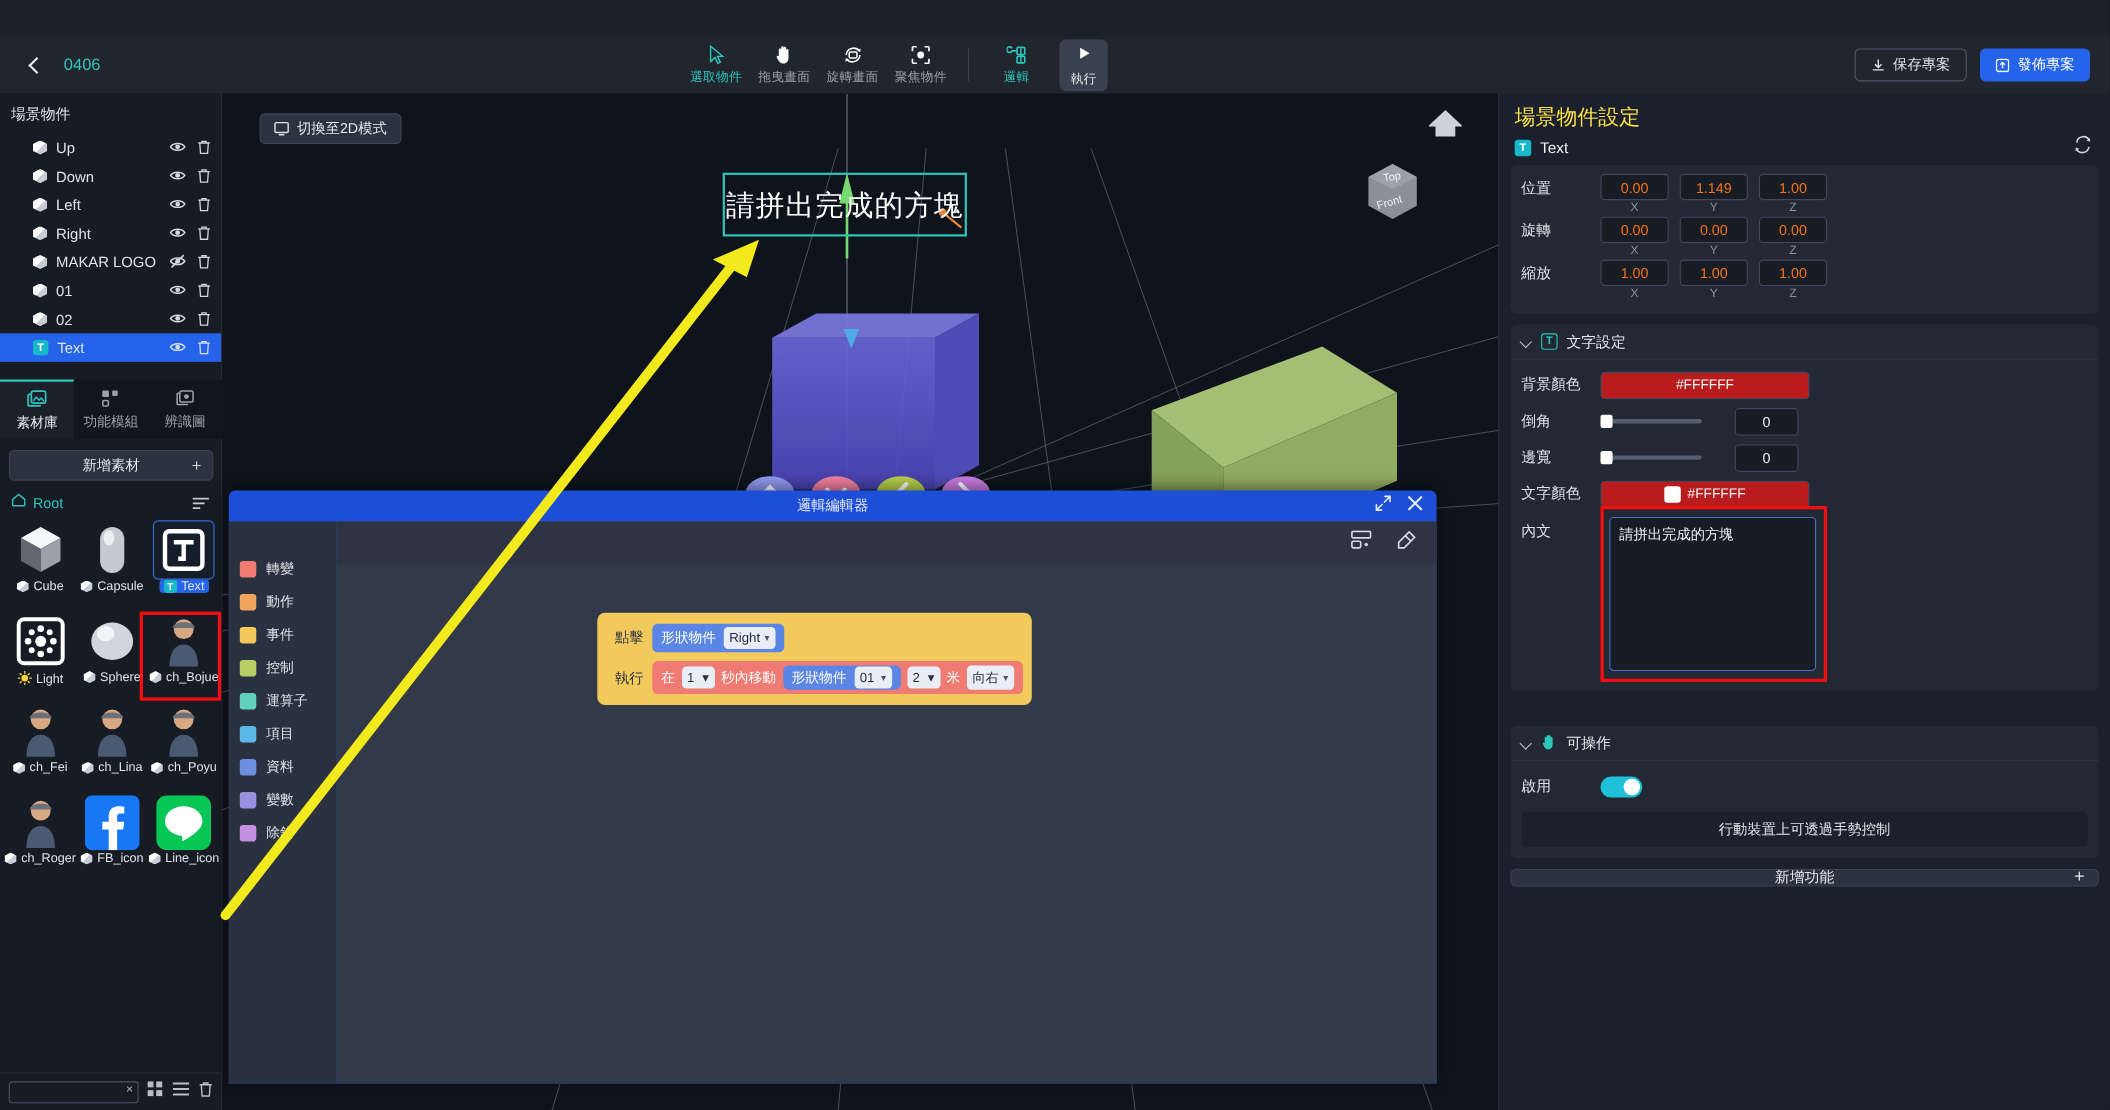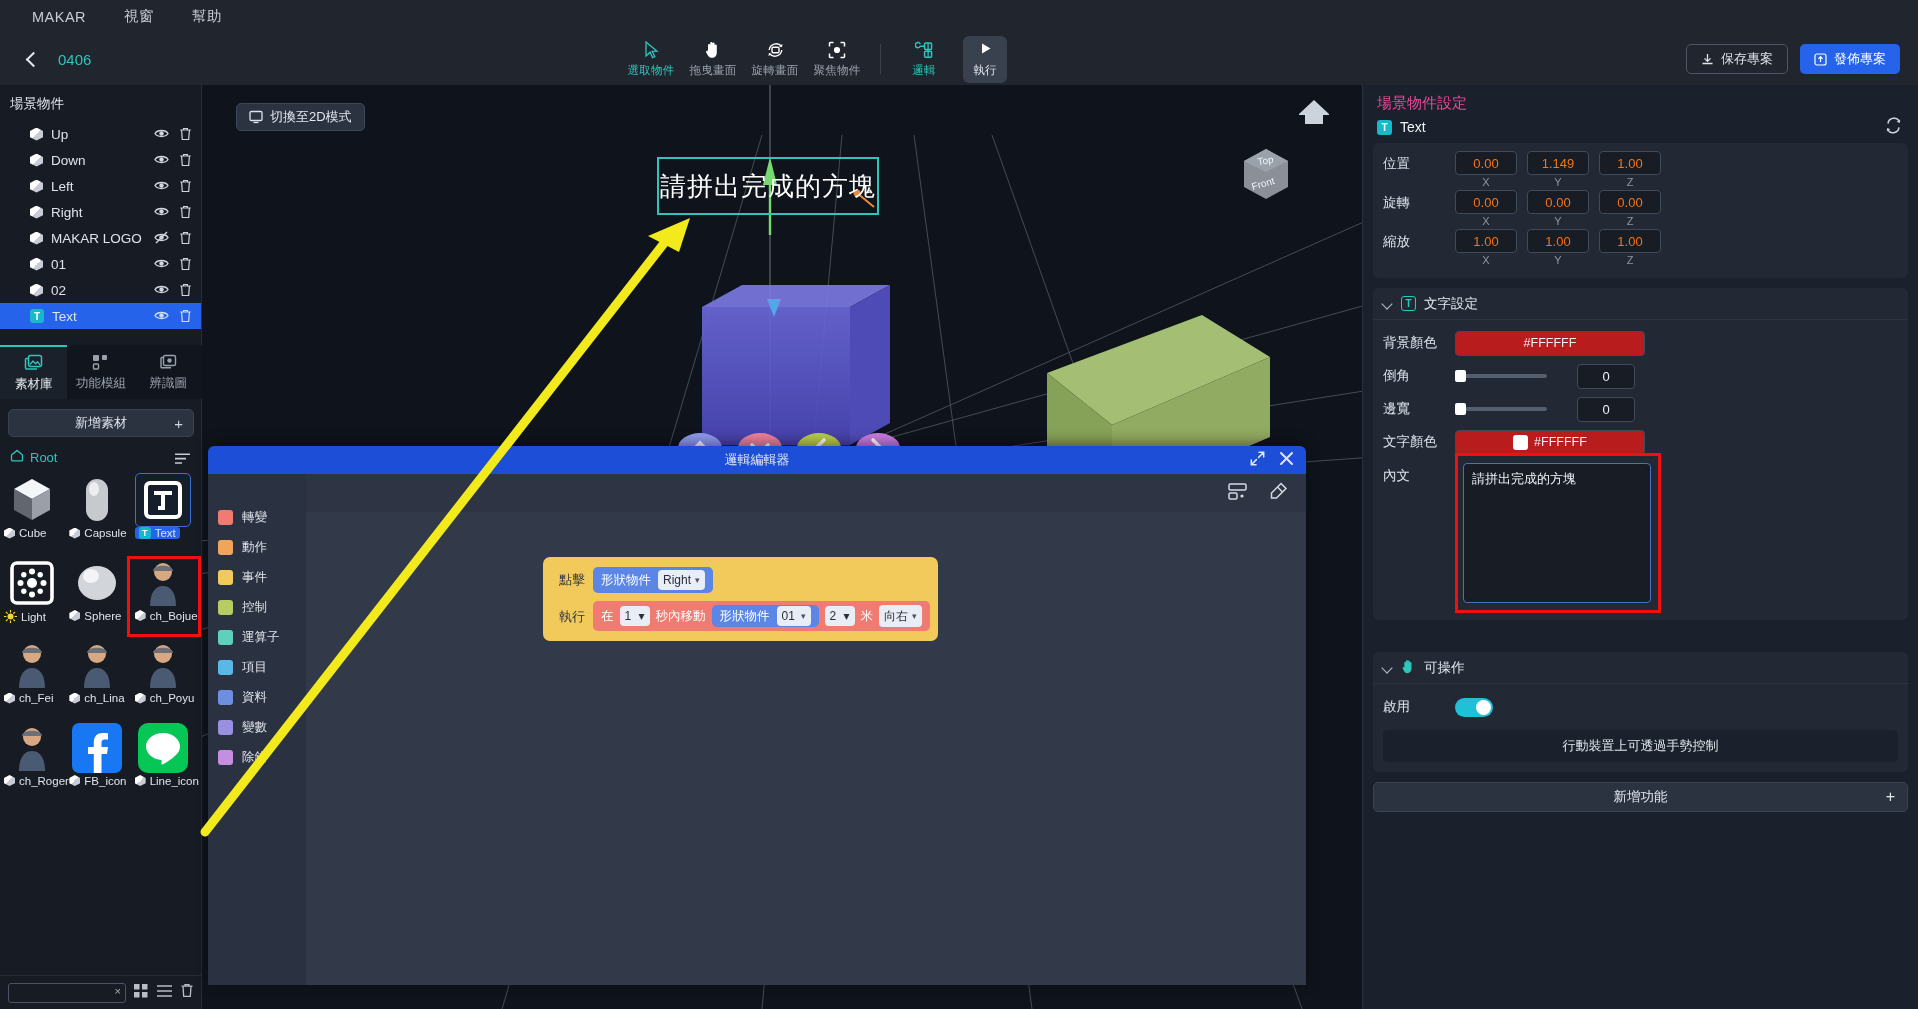--- a/index.html
+++ b/index.html
@@ -107,21 +107,21 @@
 
   .rootrow { position: absolute; left: 10px; top: 362px; width: 186px; height: 20px;
              display: flex; align-items: center; gap: 6px; }
   .rootrow .lbl { color: #2ec5bb; font-size: 13px; }
   .rootrow .lines { position: absolute; right: 6px; width: 15px; height: 12px; cursor: pointer; }
 
   .assetgrid {
     position: absolute; left: 4px; top: 388px; width: 196px; height: 330px;
     display: grid; grid-template-columns: repeat(3, 1fr); gap: 0px;
   }
-  .asset { height: 80px; display: flex; flex-direction: column; align-items: flex-start; cursor: pointer; }
+  .asset { height: 80px; display: flex; flex-direction: column; align-items: center; cursor: pointer; }
   .asset .thumb { width: 56px; height: 54px; display: flex; align-items: center; justify-content: center; }
   .asset .an { display: flex; align-items: center; gap: 4px; font-size: 11.5px; color: #dfe3ea; }
   .asset .an .mini {
     width: 11px; height: 11px; flex: none;
     background: linear-gradient(135deg,#ffffff 0 50%, #c7ccd6 50% 100%);
     clip-path: polygon(50% 0, 100% 27%, 100% 75%, 50% 100%, 0 75%, 0 27%);
   }
   .asset .an .minit {
     width: 12px; height: 12px; flex: none; border-radius: 3px; background: #17b8ca;
     color: #fff; font-size: 9px; font-weight: bold; display: flex; align-items: center; justify-content: center;
@@ -198,21 +198,21 @@
     background: #e9edf5; color: #27303f; border-radius: 4px; height: 20px;
     display: inline-flex; align-items: center; justify-content: space-between; gap: 4px;
     padding: 0 5px; font-size: 12px; cursor: pointer; min-width: 30px;
   }
 
   
   .rightpanel {
     position: absolute; right: 0; top: 85px; width: 556px; height: 924px;
     background: #1b212c; border-left: 1px solid #2a313d; padding: 0 10px;
   }
-  .rp-title { padding: 9px 0 4px 4px; font-size: 15px; color: #ec4899; }
+  .rp-title { padding: 9px 0 4px 4px; font-size: 19px; color: #fde047; }
   .rp-obj { display: flex; align-items: center; gap: 8px; padding: 2px 4px 8px 4px; position: relative; }
   .rp-obj .tico { width: 15px; height: 15px; border-radius: 3px; background: #17b8ca; color: #fff;
                   font-size: 10px; font-weight: bold; display: flex; align-items: center; justify-content: center; }
   .rp-obj .nm { font-size: 14px; color: #eef1f6; }
   .rp-obj .refresh { position: absolute; right: 6px; cursor: pointer; }
 
   .card { background: #222935; border-radius: 6px; margin-bottom: 10px; }
   .card-head { height: 32px; display: flex; align-items: center; gap: 8px; padding: 0 10px; position: relative;
                border-bottom: 1px solid #2c3441; font-size: 13.5px; color: #e4e8ef; }
   .card-head .caret { width: 10px; height: 10px; position: relative; }
@@ -254,46 +254,41 @@
     width: 188px; height: 140px; background: #171c25; border: 1px solid #4a6fc4; border-radius: 4px;
     color: #eef1f6; font-size: 13px; padding: 6px 8px; resize: none;
     font-family: "Liberation Sans", sans-serif; line-height: 1.4;
   }
   .redbox-content { position: absolute; left: -8px; top: -10px; width: 206px; height: 160px;
                     border: 3px solid #f10f0f; pointer-events: none; }
   .toggle { width: 38px; height: 19px; border-radius: 10px; background: #1fc0d8; position: relative; cursor: pointer; }
   .toggle .dot { position: absolute; right: 2px; top: 2px; width: 15px; height: 15px; border-radius: 50%; background: #fff; }
   .hintbox { background: #1b212c; border-radius: 5px; height: 32px; display: flex; align-items: center;
              justify-content: center; font-size: 13px; color: #dfe3ea; margin-top: 8px; }
-  .addfn { height: 30px; background: #2b3240; border: 1px solid #3b4353; border-radius: 5px;
+  .addfn { height: 16px; background: #2b3240; border: 1px solid #3b4353; border-radius: 5px;
            display: flex; align-items: center; justify-content: center; font-size: 13.5px;
            color: #e1e5ec; position: relative; cursor: pointer; margin-top: 4px; }
   .addfn .plus { position: absolute; right: 12px; font-size: 16px; }
 
   
   .vp-text-label {
     position: absolute; left: 455px; top: 72px; width: 222px; height: 58px;
     border: 2px solid #2ec5bb; display: flex; align-items: center; justify-content: center;
     font-size: 26px; color: #fff; letter-spacing: 1px;
   }
   .homeico { position: absolute; right: 30px; top: 12px; }
   .axiswidget { position: absolute; right: 60px; top: 52px; }
 
   .yellow-arrow { position: absolute; left: 0; top: 0; pointer-events: none; z-index: 25; }
 </style>
 </head>
 <body>
 
 <div id="app">
 
-  <div class="menubar">
-    <div class="mi">MAKAR</div>
-    <div class="mi">視窗</div>
-    <div class="mi">幫助</div>
-  </div>
 
   <div class="topbar">
     <div class="backrow">
       <div class="chev-left"></div>
       <div class="projname">0406</div>
     </div>
 
     <div class="tools">
       <div class="tool active">
         <span class="glyph">

